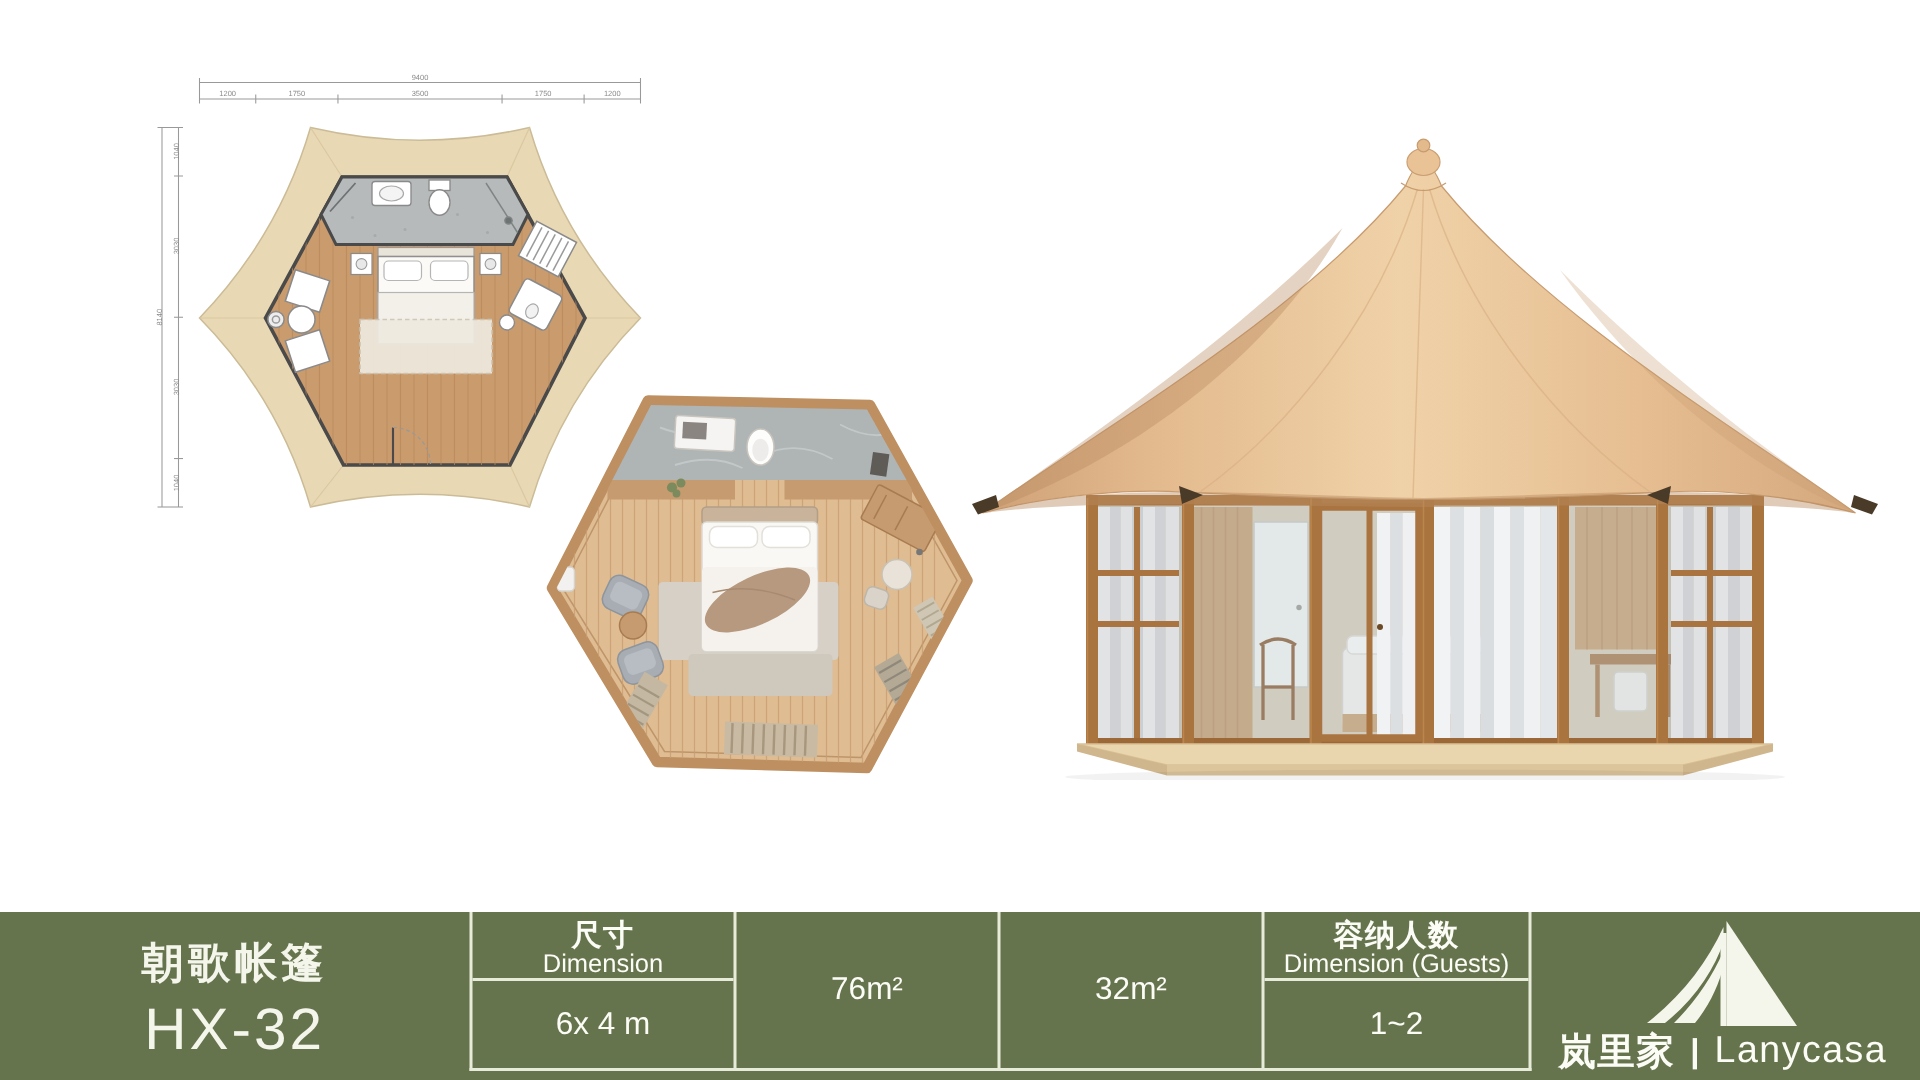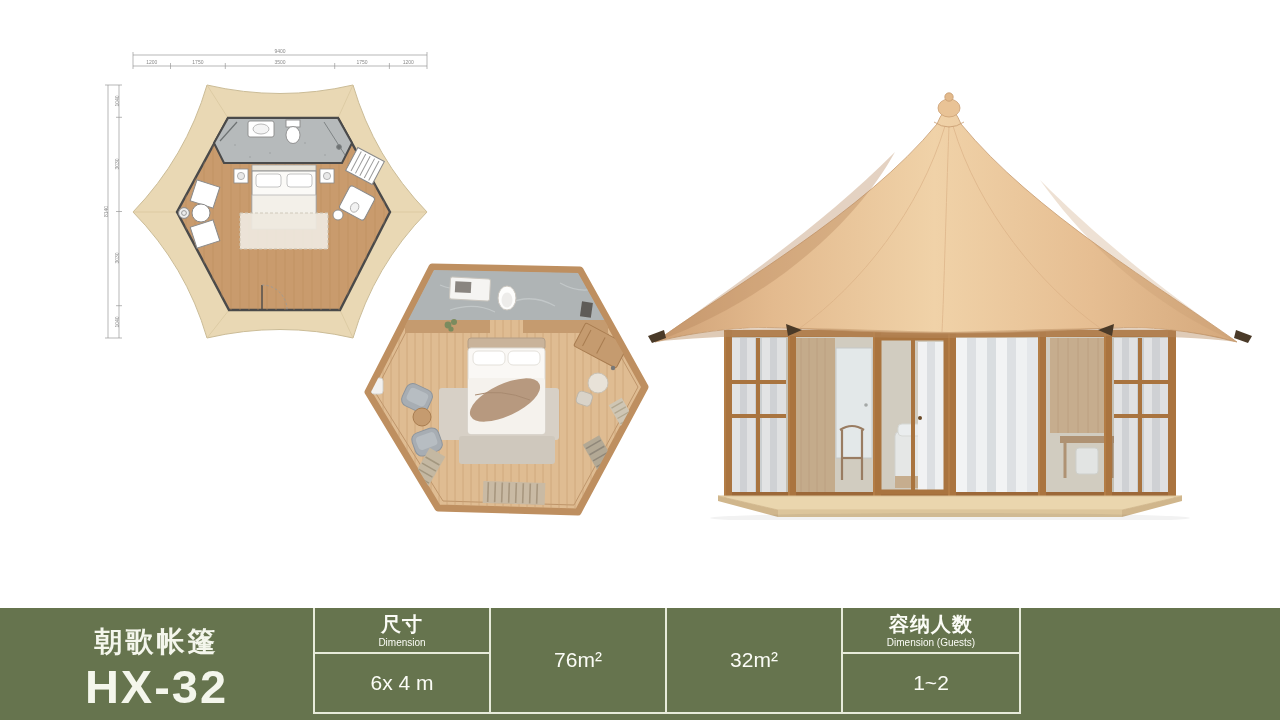--- a/index.html
+++ b/index.html
@@ -5,31 +5,31 @@
   html,body{margin:0;padding:0;background:#ffffff;}
   #slide{position:relative;width:1280px;height:720px;background:#ffffff;overflow:hidden;
          font-family:"Liberation Sans", sans-serif;}
   svg text{font-family:"Liberation Sans", sans-serif;}
 
   
   #spec-bar{position:absolute;left:0;top:608px;width:1280px;height:112px;background:#66744E;}
   #title-block{position:absolute;left:0;top:0;width:313px;height:112px;display:flex;
                flex-direction:column;align-items:center;justify-content:center;color:#F4F6EC;}
   #product-name{font-size:28px;font-weight:bold;letter-spacing:3px;line-height:46px;}
-  #product-model{font-size:47px;font-weight:bold;letter-spacing:2px;line-height:44px;}
+  #product-model{font-size:39px;font-weight:normal;letter-spacing:2px;line-height:44px;}
 
   #spec-table{position:absolute;left:313px;top:0;width:704px;height:104px;display:grid;
               grid-template-columns:repeat(4,1fr);border-left:2px solid #E7EBDA;
               border-right:2px solid #E7EBDA;border-bottom:2px solid #E7EBDA;}
   .spec-col{border-right:2px solid #E7EBDA;display:flex;flex-direction:column;color:#FBFCF6;}
   .spec-col:last-child{border-right:none;text-align:center;}
   .spec-header{height:42px;border-bottom:2px solid #E7EBDA;display:flex;flex-direction:column;
                align-items:center;justify-content:center;padding-top:2px;}
   .spec-label-cn{font-size:20px;font-weight:bold;letter-spacing:1px;line-height:22px;}
-  .spec-label-en{font-size:10px;line-height:15px;}
+  .spec-label-en{font-size:17px;line-height:15px;}
   .spec-value{flex:1;display:flex;align-items:center;justify-content:center;font-size:21px;}
 
   #brand-block{position:absolute;left:1017px;top:0;width:263px;height:112px;
                display:flex;flex-direction:column;align-items:center;justify-content:flex-start;}
   #brand-text{color:#FBFCF6;display:flex;align-items:center;margin-top:-4px;}
   #brand-name-cn{font-size:25px;font-weight:bold;letter-spacing:1px;}
   #brand-divider{font-size:22px;font-weight:bold;margin:0 10px;}
   #brand-name-en{font-size:25px;font-weight:500;letter-spacing:1px;}
 
   .abs{position:absolute;}
@@ -504,15 +504,28 @@
       </div>
       <div class="spec-col">
         <div class="spec-header">
           <div class="spec-label-cn">容纳人数</div>
           <div class="spec-label-en">Dimension (Guests)</div>
         </div>
         <div class="spec-value">1~2</div>
       </div>
     </div>
 
+    <div id="brand-block">
+      <svg width="110" height="76" viewBox="0 0 110 76" style="margin-top:4px">
+        <path d="M57 2 L104 72 L57 72 Z" fill="#F4F6EC"></path>
+        <path d="M55 6 C 44 30 27 52 4 70 L 16 70 C 36 54 49 34 55 16 Z" fill="#F4F6EC"></path>
+        <path d="M55 22 C 47 40 36 56 22 70 L 36 70 C 46 58 52 44 55 32 Z" fill="#F4F6EC"></path>
+        <rect x="53" y="10" width="4" height="62" fill="#F4F6EC"></rect>
+      </svg>
+      <div id="brand-text">
+        <span id="brand-name-cn">岚里家</span>
+        <span id="brand-divider">|</span>
+        <span id="brand-name-en">Lanycasa</span>
+      </div>
+    </div>
   </div>
 
 </div>
 
 </body></html>

